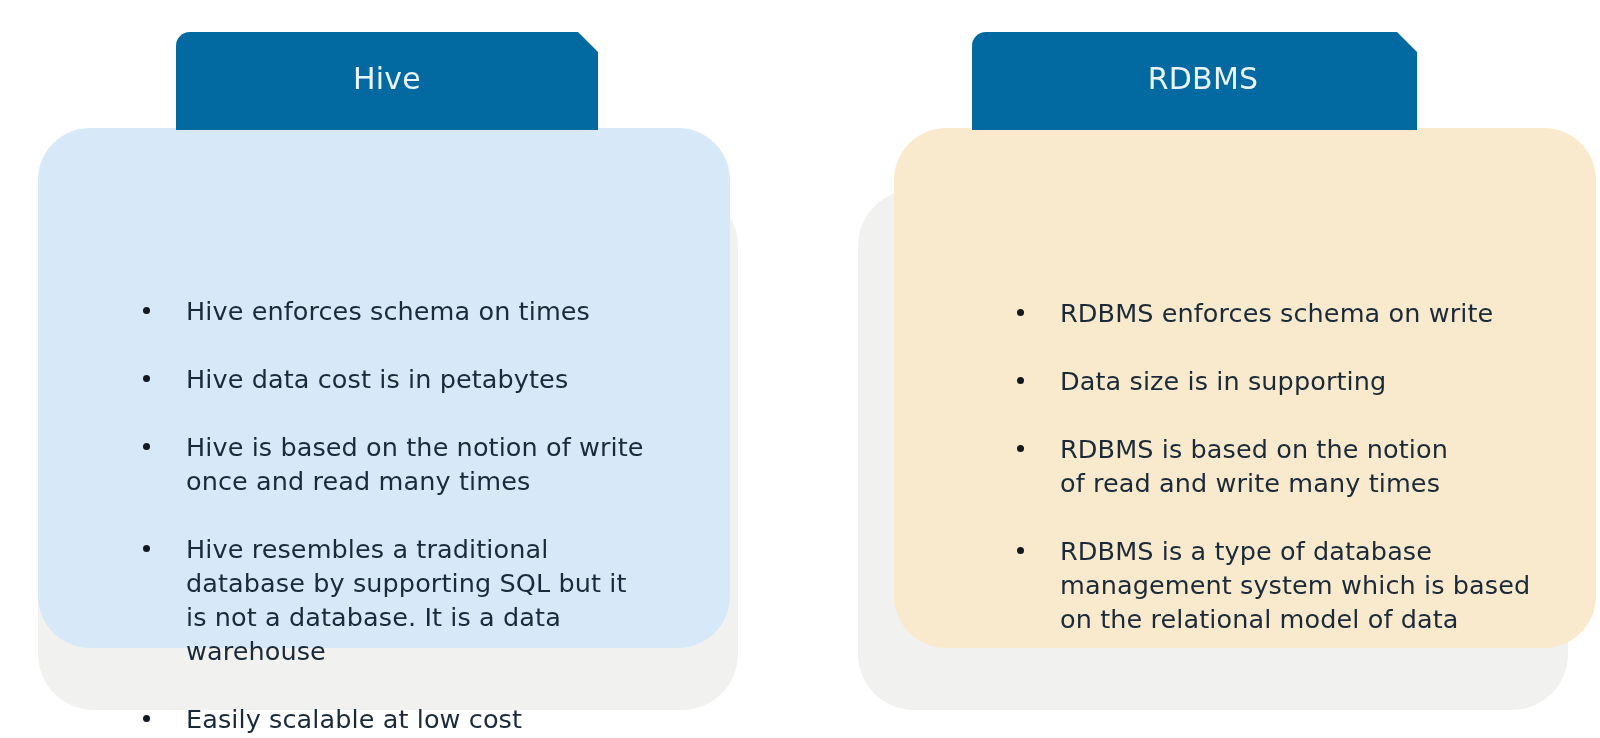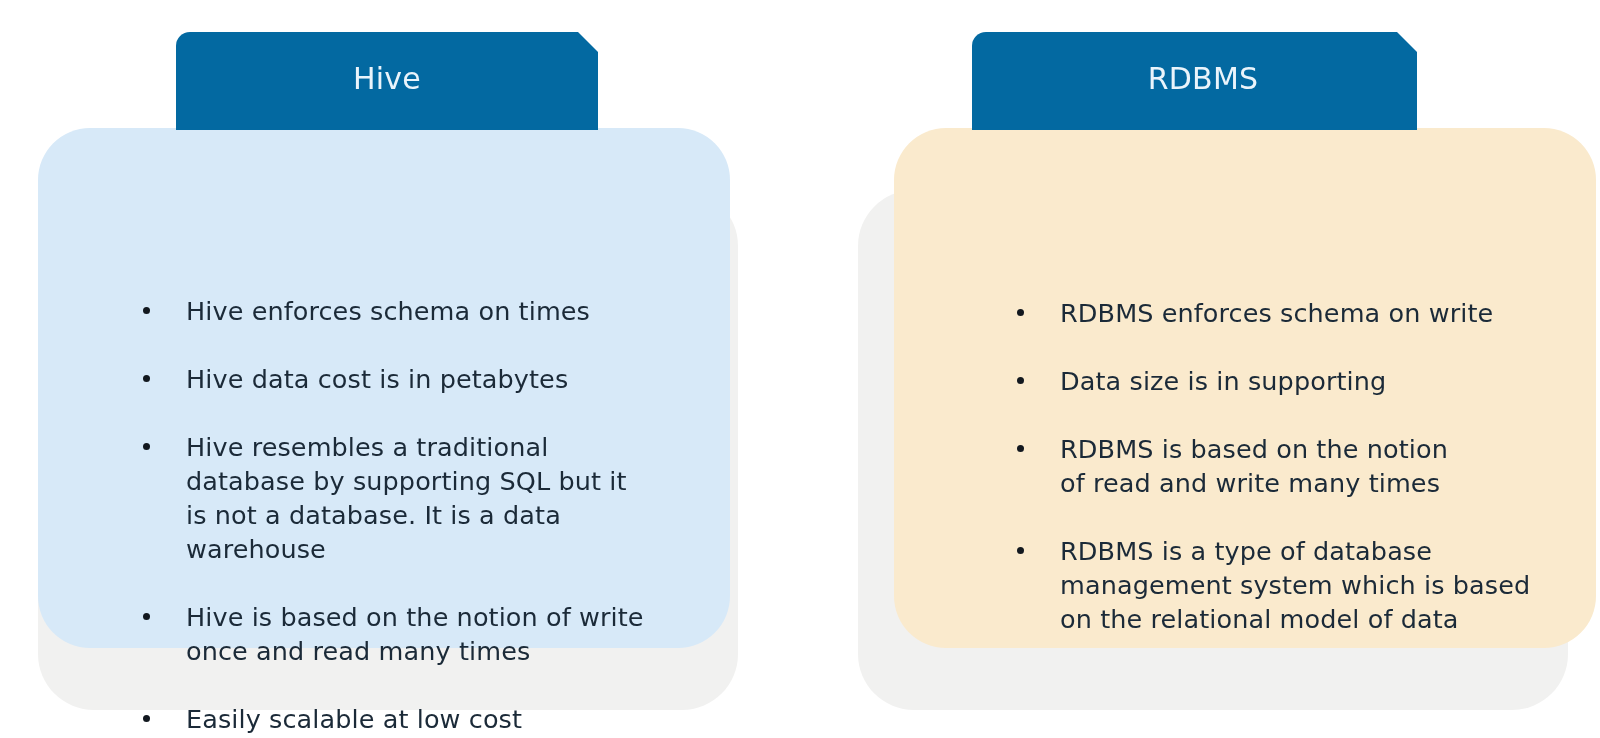--- a/index.html
+++ b/index.html
@@ -168,32 +168,32 @@
           <li class="bullet-item">
             <span class="bullet-dot"></span>
             <span class="bullet-text">Hive enforces schema on times</span>
           </li>
           <li class="bullet-item">
             <span class="bullet-dot"></span>
             <span class="bullet-text">Hive data cost is in petabytes</span>
           </li>
           <li class="bullet-item">
             <span class="bullet-dot"></span>
+            <span class="bullet-text">Hive is based on the notion of write
+once and read many times</span>
+          </li>
+          <li class="bullet-item">
+            <span class="bullet-dot"></span>
             <span class="bullet-text">Hive resembles a traditional
 database by supporting SQL but it
 is not a database. It is a data
 warehouse</span>
           </li>
           <li class="bullet-item">
             <span class="bullet-dot"></span>
-            <span class="bullet-text">Hive is based on the notion of write
-once and read many times</span>
-          </li>
-          <li class="bullet-item">
-            <span class="bullet-dot"></span>
             <span class="bullet-text">Easily scalable at low cost</span>
           </li>
         </ul>
     </div>
 
     <div class="card-tab">
       <span class="card-tab-label">Hive</span>
     </div>
 
   </div>

